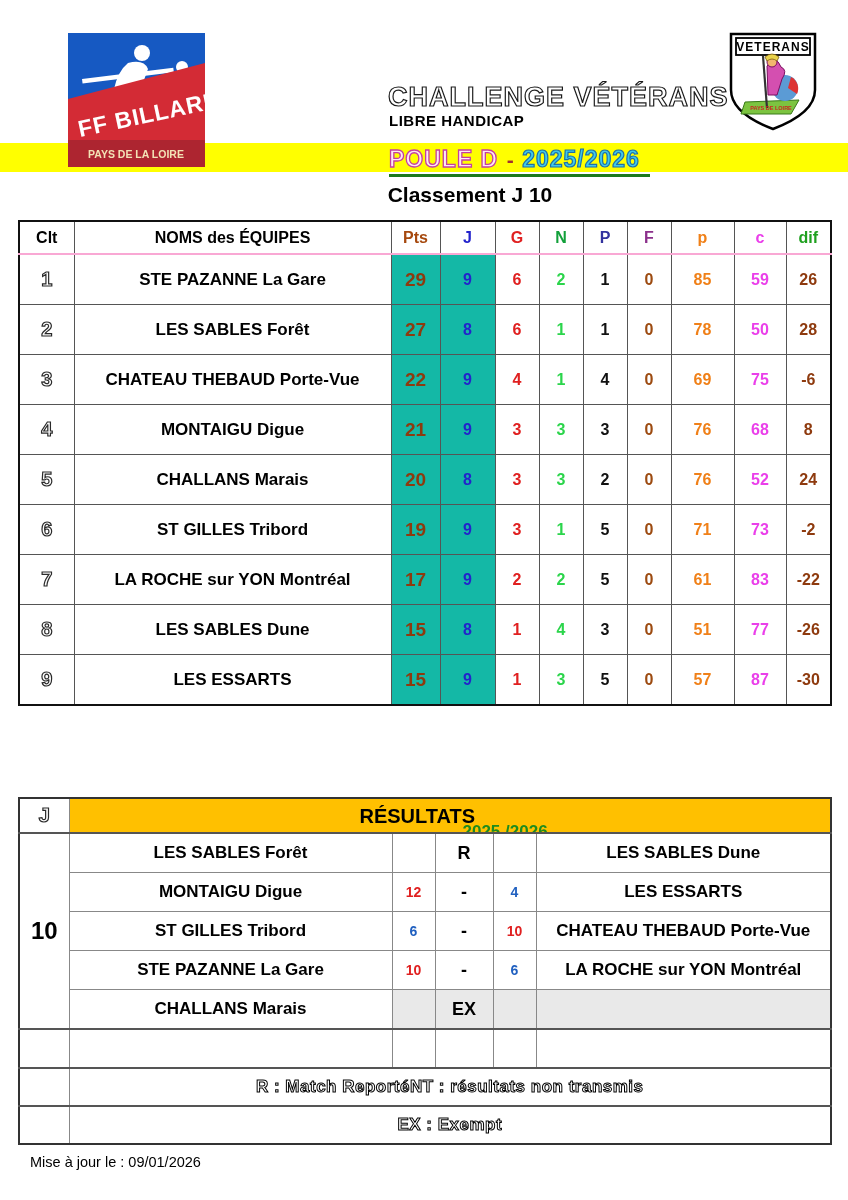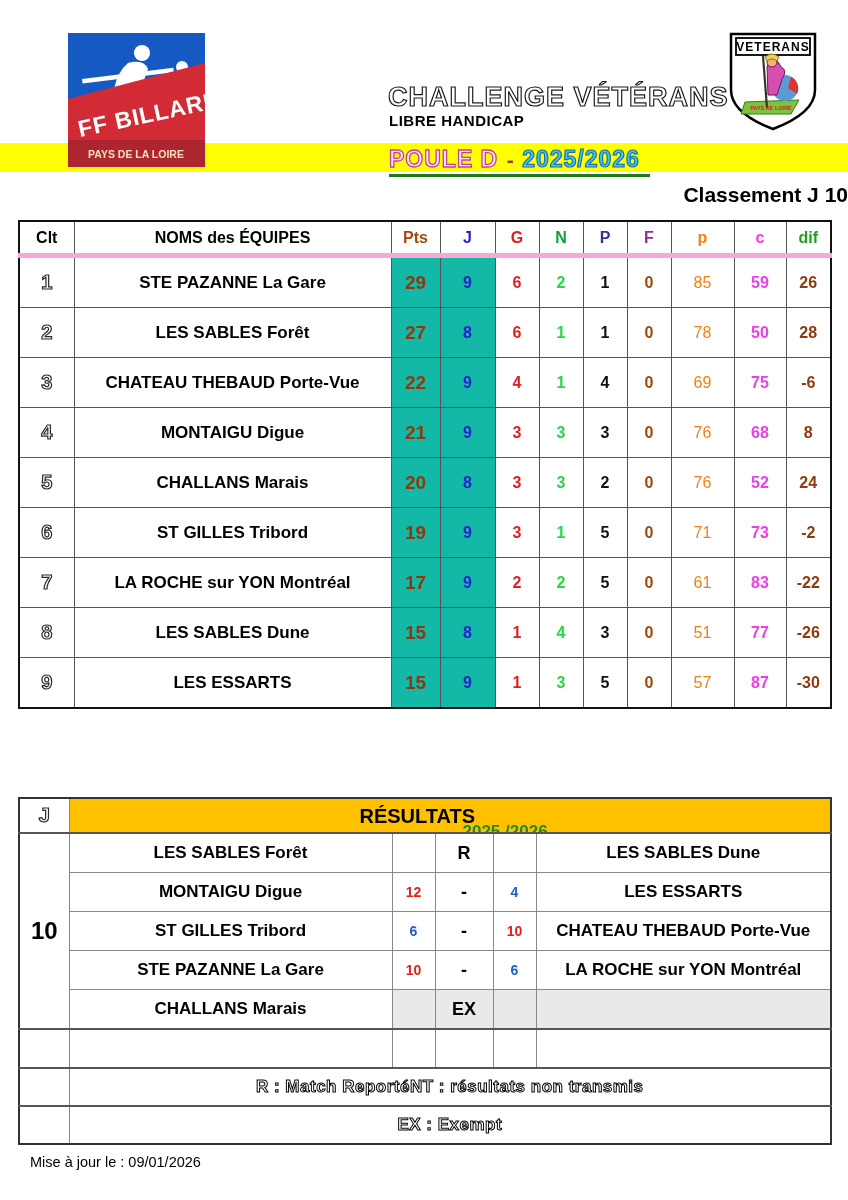--- a/index.html
+++ b/index.html
@@ -18,45 +18,45 @@
     font-size:15px;font-weight:bold;color:#000;letter-spacing:.5px;}
 
   .poule-line{position:absolute;left:389px;top:146px;z-index:4;white-space:nowrap;
     border-bottom:3px solid #1E7A1E;padding-bottom:1px;padding-right:10px;}
   .poule-label{font-size:23px;font-weight:800;letter-spacing:1px;color:#FFE8F4;text-align:center;
     -webkit-text-stroke:1.3px #C43FA0;}
   .poule-sep{font-size:21px;font-weight:800;color:#A03030;padding:0 4px;}
   .poule-season{font-size:23px;font-weight:800;letter-spacing:1px;color:#3FC9EA;
     -webkit-text-stroke:1.2px #1E6FA8;}
 
-  .classement-title{position:absolute;left:0;right:0;top:183px;text-align:right;
+  .classement-title{position:absolute;left:0;right:0;top:183px;text-align:center;
     padding-left:92px;font-size:21px;font-weight:bold;color:#000;z-index:2;}
 
   
   table{border-collapse:collapse;table-layout:fixed;}
   .classement{position:absolute;left:18px;top:220px;width:812px;border:2px solid #111;}
   .classement th,.classement td{border:1px solid #555;text-align:center;padding:0;overflow:hidden;}
-  .classement th{height:31px;font-size:16px;border-bottom:5px solid #f9a8d4;background:#fff;}
+  .classement th{height:31px;font-size:16px;border-bottom:2px solid #f9a8d4;background:#fff;}
   .classement td{height:49px;}
   .col-cream{background:#14b8a6;}
   .h-clt{color:#000;} .h-team{color:#000;font-size:15px;}
   .h-pts{color:#A6490E;font-size:18px;} .h-j{color:#2323CC;font-size:18px;}
   .h-g{color:#E02020;font-size:18px;} .h-n{color:#12A03A;font-size:18px;}
   .h-p{color:#32329E;font-size:18px;} .h-f{color:#8B2F8B;font-size:18px;}
   .h-pp{color:#F08018;font-size:18px;} .h-c{color:#EA3FEA;font-size:18px;}
   .h-dif{color:#1FA01F;font-size:18px;}
   .clt{font-size:20px;font-weight:bold;color:#fdfdfd;-webkit-text-stroke:1.2px #2a2a2a;}
   .team{font-size:17px;font-weight:bold;color:#000;}
   .v-pts{font-size:19px;font-weight:bold;color:#8E3A0E;}
   .v-j{font-size:16px;font-weight:bold;color:#2323CC;}
   .v-g{font-size:16px;font-weight:bold;color:#E02020;}
   .v-n{font-size:16px;font-weight:bold;color:#2BD54B;}
   .v-p{font-size:16px;font-weight:bold;color:#111;}
   .v-f{font-size:16px;font-weight:bold;color:#9C4A10;}
-  .v-pp{font-size:16px;font-weight:normal;color:#F08018;}
+  .v-pp{font-size:16px;font-weight:bold;color:#F08018;}
   .v-c{font-size:16px;font-weight:bold;color:#EA3FEA;}
   .v-dif{font-size:16px;font-weight:bold;color:#8E3A0E;}
 
   
   .results{position:absolute;left:18px;top:797px;width:812px;border:2px solid #333;}
   .results td{border:1px solid #888;text-align:center;padding:0;overflow:hidden;}
   .results .hdr-j{height:33px;background:#fff;font-size:20px;font-weight:bold;color:#fff;
     -webkit-text-stroke:1.2px #2a2a2a;border-bottom:2px solid #555;}
   .results .hdr-gold{height:33px;background:#FFC000;position:relative;border-bottom:2px solid #555;}
   .res-title{position:absolute;left:290px;top:0;height:33px;line-height:34px;

